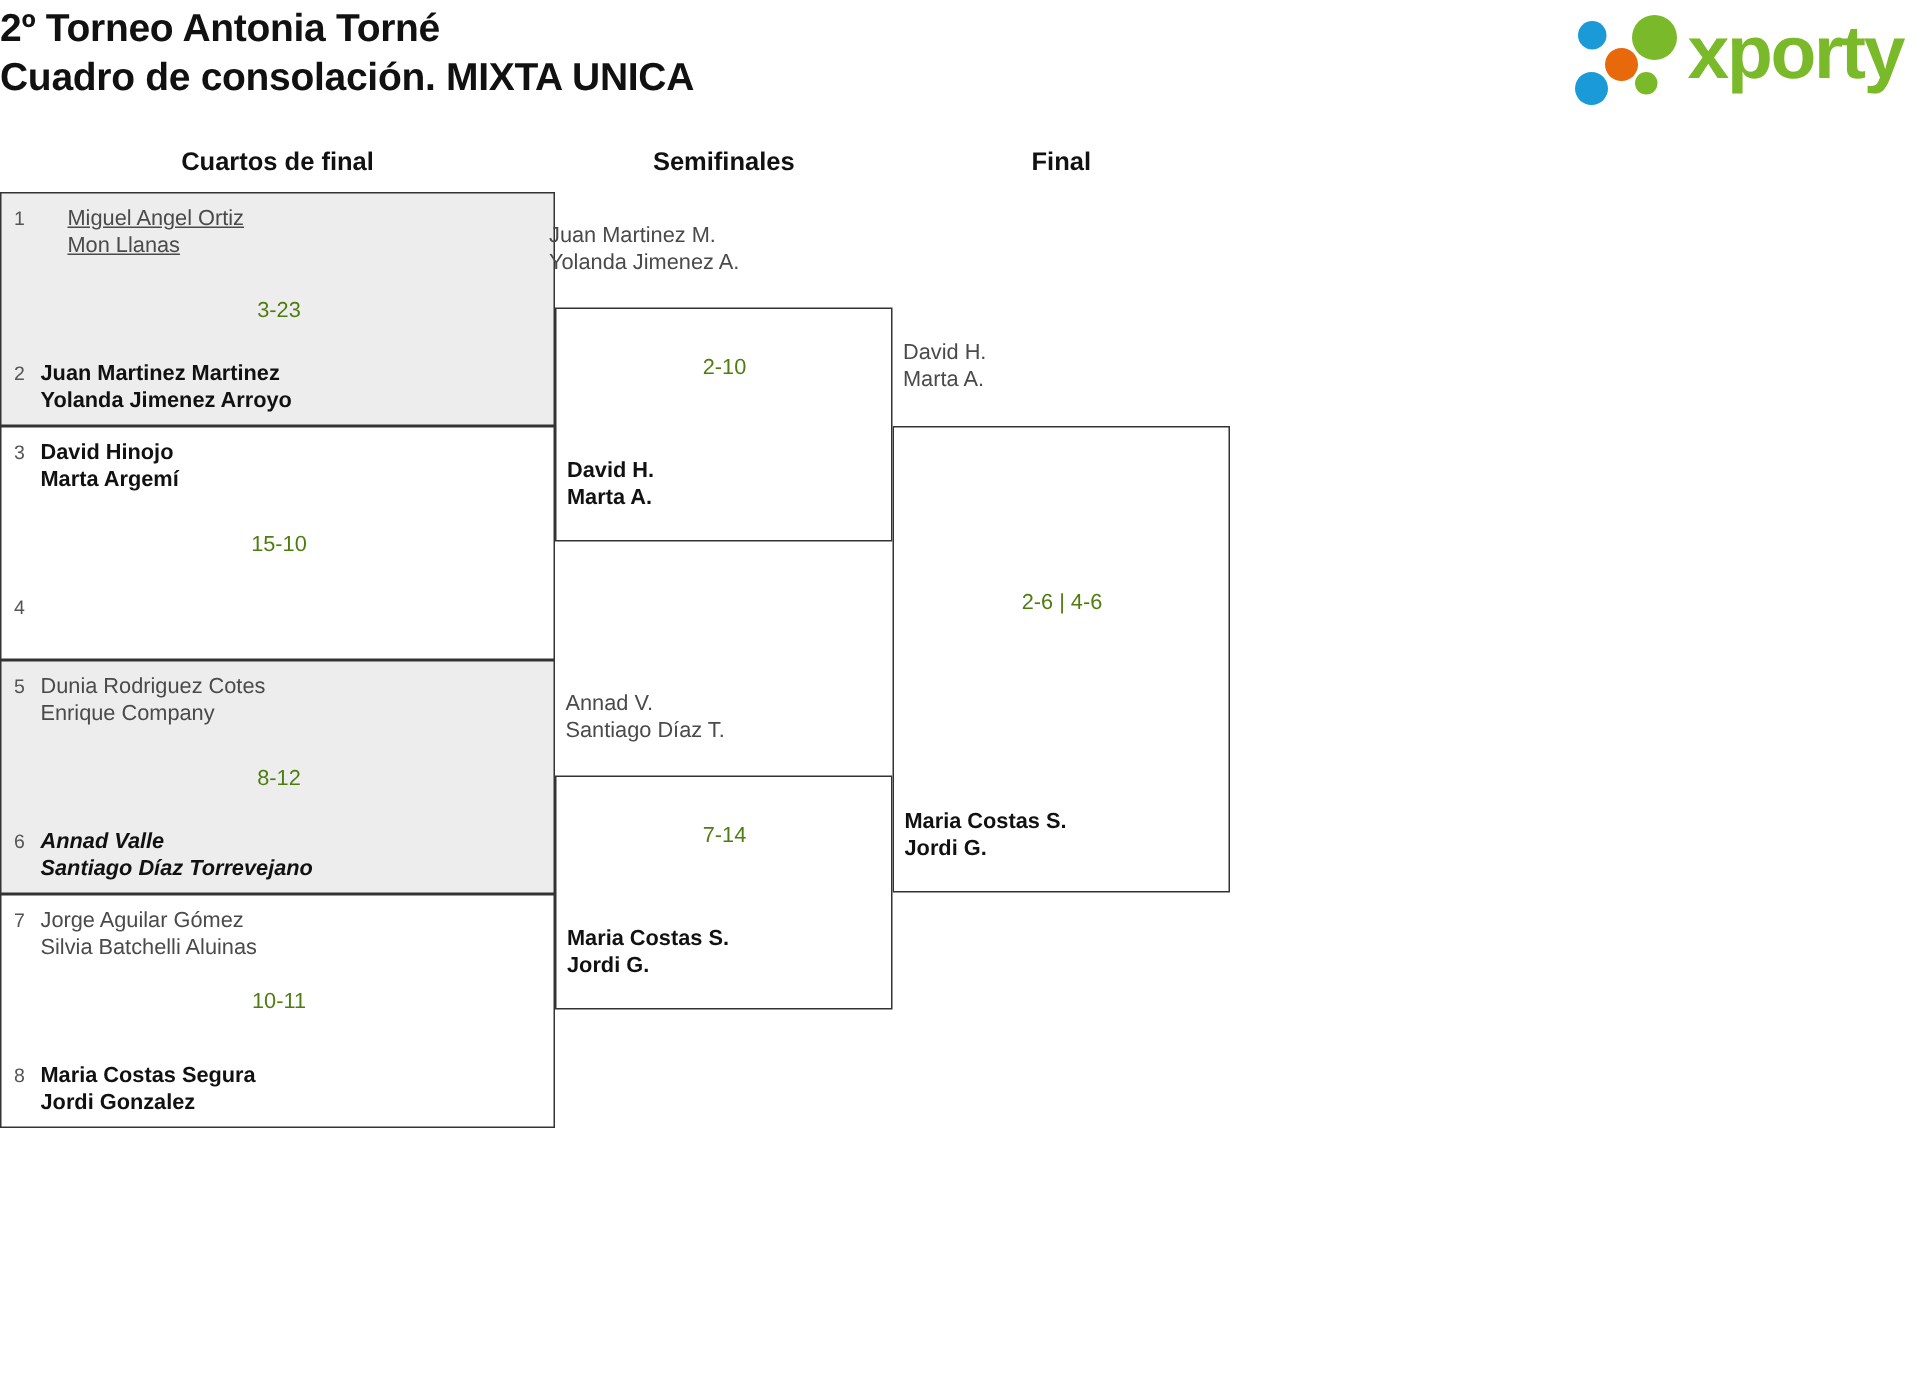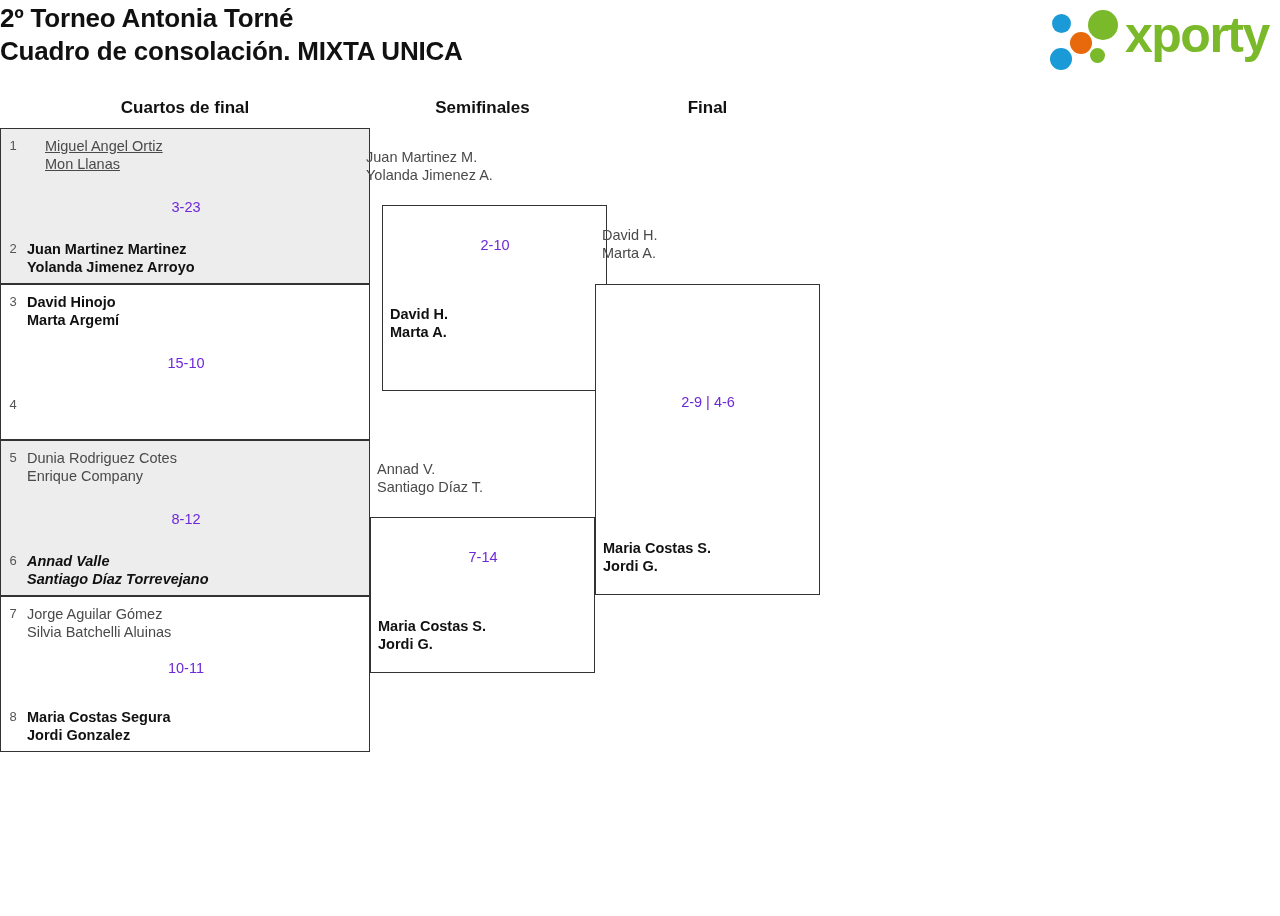--- a/index.html
+++ b/index.html
@@ -130,21 +130,21 @@
     line-height: 18px;
     color: #555555;
     text-align: center;
     width: 20px;
   }
 
   .score {
     position: absolute;
     font-size: 14.5px;
     line-height: 18px;
-    color: #6d28d9;
+    color: #4d7c0f;
     text-align: center;
     white-space: nowrap;
   }
 </style>
 </head>
 <body>
 
 <div id="tournament-header">
   <div id="tournament-title">2º Torneo Antonia Torné</div>
   <div id="tournament-subtitle">Cuadro de consolación. MIXTA UNICA</div>
@@ -214,21 +214,21 @@
     <span class="team winner" style="left:26px; top:111px;">
       <span class="line">Maria Costas Segura</span>
       <span class="line">Jordi Gonzalez</span>
     </span>
   </div>
 
   <span class="team loser" style="left:366px; top:148px;">
     <span class="line">Juan Martinez M.</span>
     <span class="line">Yolanda Jimenez A.</span>
   </span>
-  <div class="match-box" style="left:382px; top:205px; width:225px; height:186px;">
+  <div class="match-box" style="left:370px; top:205px; width:225px; height:156px;">
     <span class="score" style="left:47px; top:30px; width:130px;">2-10</span>
     <span class="team winner" style="left:7px; top:99px;">
       <span class="line">David H.</span>
       <span class="line">Marta A.</span>
     </span>
   </div>
 
   <span class="team loser" style="left:377px; top:460px;">
     <span class="line">Annad V.</span>
     <span class="line">Santiago Díaz T.</span>
@@ -239,20 +239,20 @@
       <span class="line">Maria Costas S.</span>
       <span class="line">Jordi G.</span>
     </span>
   </div>
 
   <span class="team loser" style="left:602px; top:226px;">
     <span class="line">David H.</span>
     <span class="line">Marta A.</span>
   </span>
   <div class="match-box" style="left:595px; top:284px; width:225px; height:311px;">
-    <span class="score" style="left:47px; top:108px; width:130px;">2-9 | 4-6</span>
+    <span class="score" style="left:47px; top:108px; width:130px;">2-6 | 4-6</span>
     <span class="team winner" style="left:7px; top:254px;">
       <span class="line">Maria Costas S.</span>
       <span class="line">Jordi G.</span>
     </span>
   </div>
 
 </div>
 
 </body></html>

